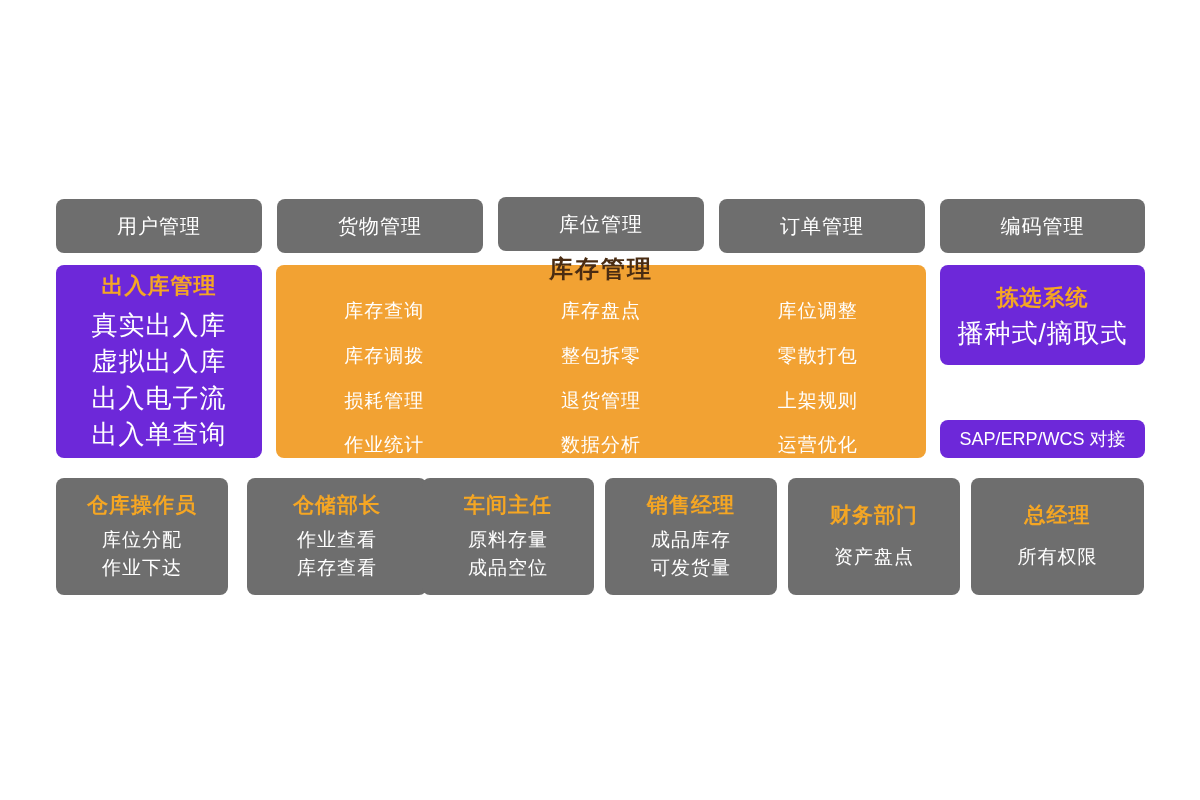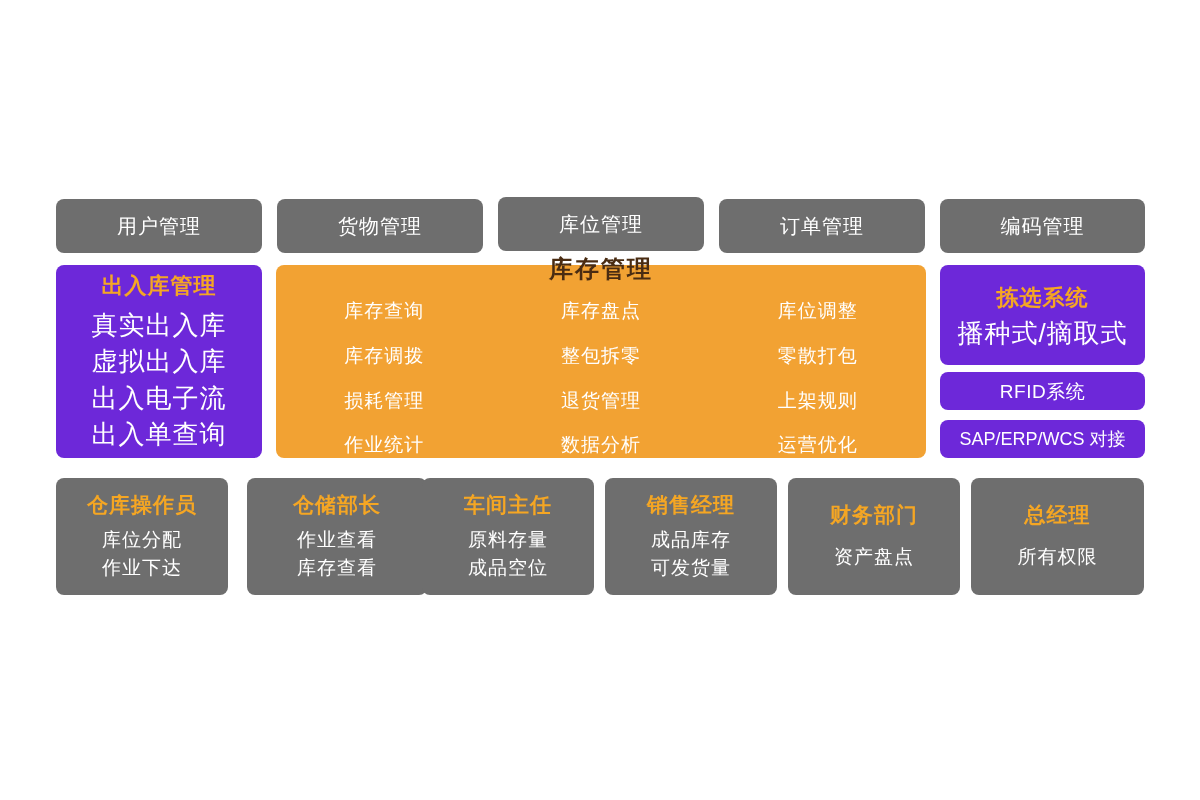--- a/index.html
+++ b/index.html
@@ -200,23 +200,20 @@
     </div>
   </div>
 
   <div class="box dark side-panel" style="left:940px; top:265px; width:205px; height:100px; padding-top:4px;">
     <div class="panel-title" style="margin-bottom:8px;">拣选系统</div>
     <div class="side-list">
       <span class="item">播种式/摘取式</span>
     </div>
   </div>
 
-  <div class="box dark small-box" style="left:940px; top:372px; width:205px; height:38px;">
-    <span class="label">RFID系统</span>
-  </div>
 
   <div class="box dark small-box" style="left:940px; top:420px; width:205px; height:38px;">
     <span class="label tight">SAP/ERP/WCS 对接</span>
   </div>
 
   <div class="box role-card" style="left:56px;  top:478px; width:172px; height:117px;">
     <div class="role-title">仓库操作员</div>
     <div class="role-items">
       <span class="item">库位分配</span>
       <span class="item">作业下达</span>

